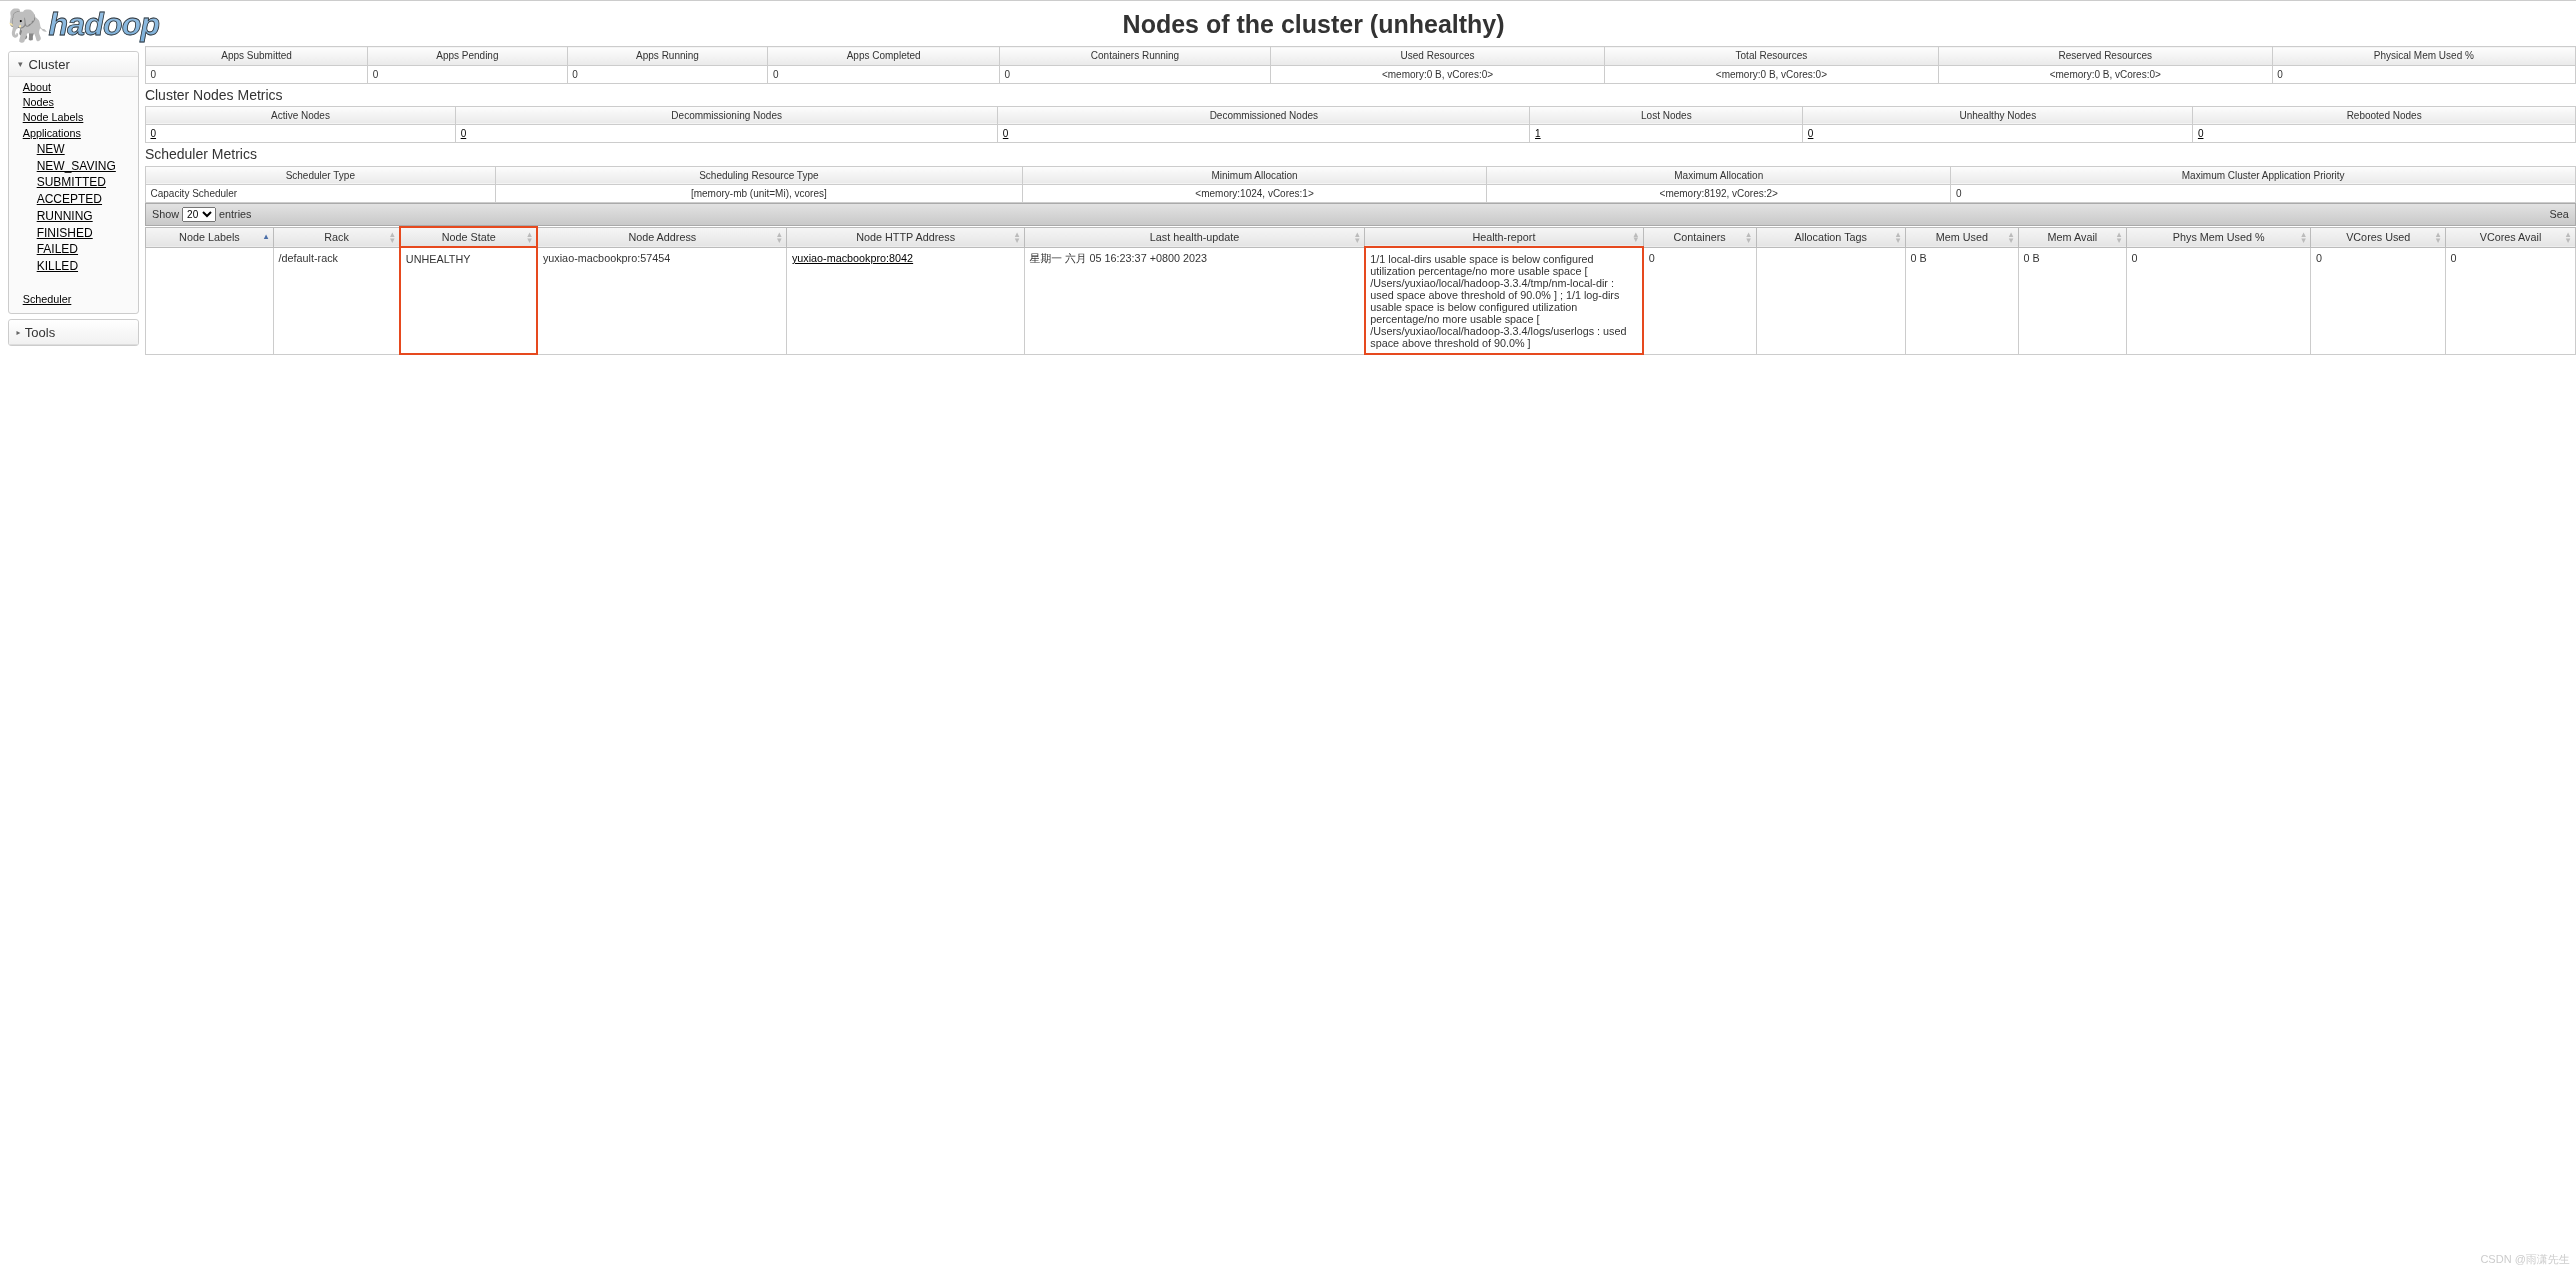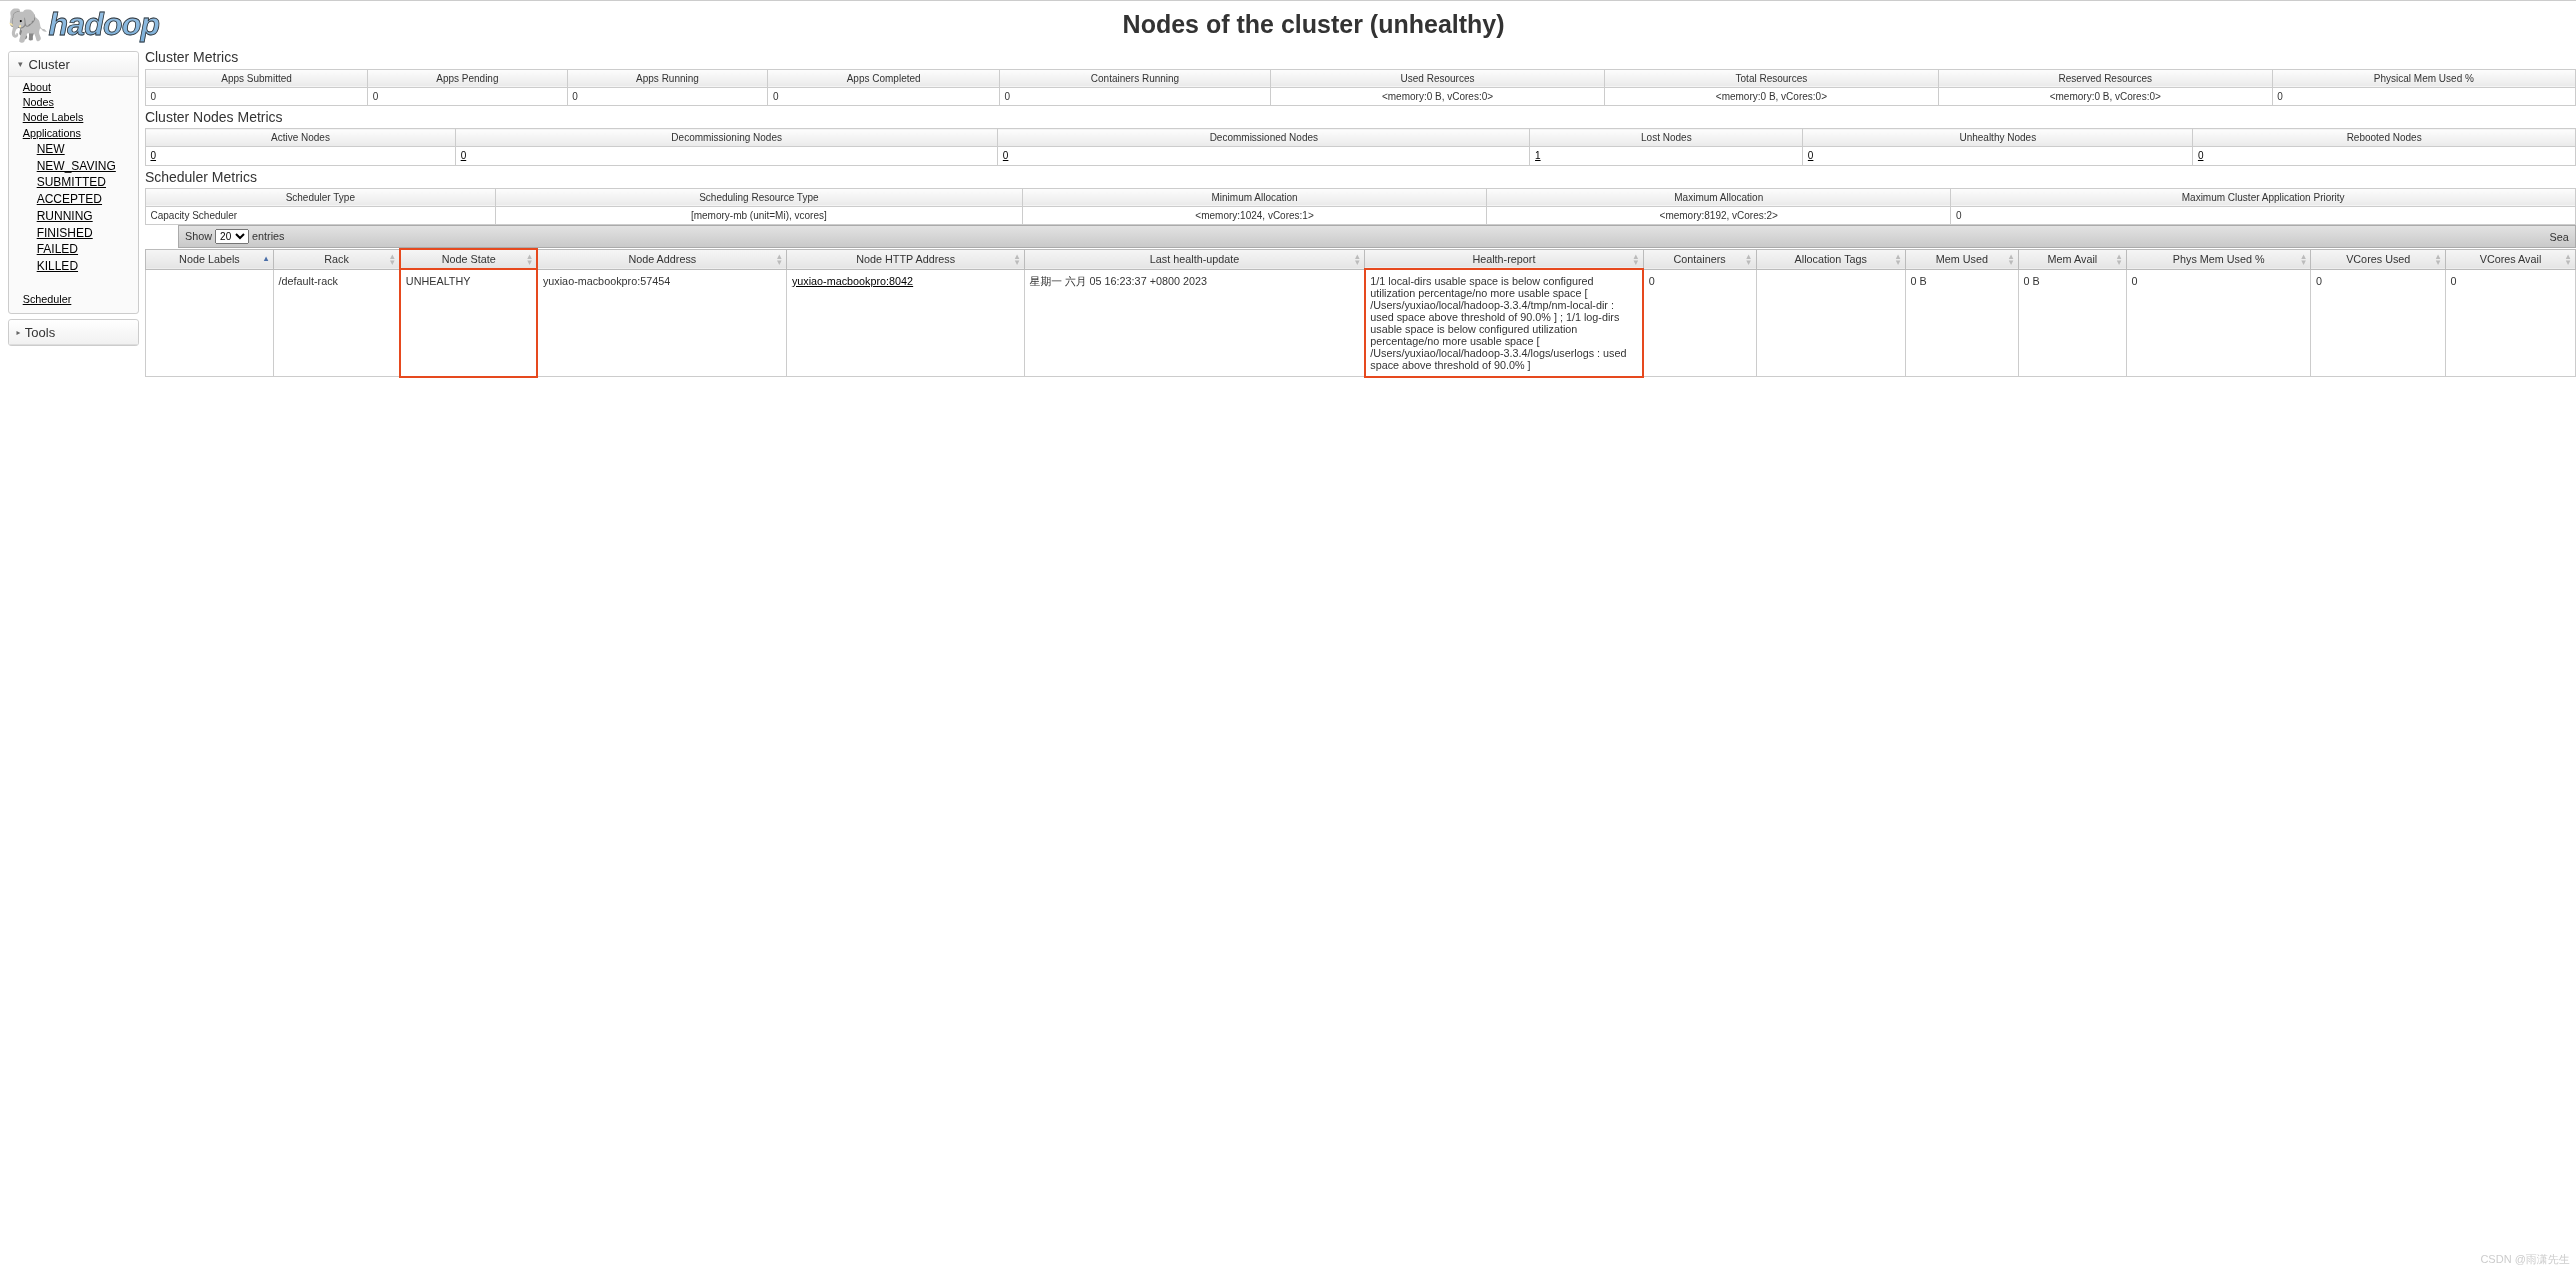--- a/index.html
+++ b/index.html
@@ -19,21 +19,21 @@
     .section-body a { display: block; color: #000; text-decoration: underline; line-height: 1.4;}
     .sub-links { margin-left: 14px; font-size: 12px;}
     .sub-links a { text-decoration: underline; font-family: Arial;}
     .spacer-a { margin-top: 17px;}
     .content { flex: 1; overflow-x: hidden;}
     .sec-title { font-size: 14px; font-weight: 400; margin: 3.1px 0 3.1px 0;}
     table.metrics { width: 100%; border-collapse: collapse; font-size: 10px;}
     table.metrics th { background: linear-gradient(#fdfdfd, #eaeaea); border: 0.8px solid #ccc; padding: 3.1px 4.6px; font-weight: 400; text-align: center; white-space: nowrap;}
     table.metrics td { border: 0.8px solid #ccc; padding: 3.1px 4.6px; text-align: left;}
     table.metrics td a { color: #000; text-decoration: underline;}
-    .dt-toolbar { background: linear-gradient(#e2e2e2, #c9c9c9); border: 0.8px solid #aaa; padding: 3.1px 6.2px; font-size: 10.8px; display: flex; justify-content: space-between; align-items: center; margin-left: 33px;}
+    .dt-toolbar { background: linear-gradient(#e2e2e2, #c9c9c9); border: 0.8px solid #aaa; padding: 3.1px 6.2px; font-size: 10.8px; display: flex; justify-content: space-between; align-items: center;}
     .dt-toolbar select { font-size: 10px;}
     table.nodes { width: 100%; border-collapse: collapse; font-size: 10.8px;}
     table.nodes th { background: linear-gradient(#f6f6f6, #e4e4e4); border: 0.8px solid #bbb; padding: 3.1px 4.6px; font-weight: 400; text-align: center; vertical-align: middle; position: relative;}
     table.nodes th .sort-ind { position: absolute; right: 3.1px; top: 50%; transform: translateY(-50%); font-size: 7.7px; color: #bbb; line-height: 0.7;}
     table.nodes th.sorted .sort-ind .asc{ color: #4a6ea8;}
     table.nodes td { border: 0.8px solid #ccc; padding: 4.6px 4.6px; vertical-align: top;}
     table.nodes td a { color: #000; text-decoration: underline;}
     .highlight-red { border: 2.3px solid #e6491e !important; border-radius: 4.6px; margin-top: 32px;}
     .watermark { position: fixed; bottom: 3.1px; right: 6.2px; color: #ccc; font-size: 11px;}
   </style>
@@ -76,21 +76,20 @@
       </div>
       <div class="sidebar-section">
         <div class="section-head">
           <span class="caret">▸</span>
           <span>Tools</span>
         </div>
       </div>
     </div>
 
     <div class="content">
-      <div class="sec-title">Cluster Metrics</div>
       <table class="metrics">
         <thead>
             <tr>
           <th>Apps Submitted</th>
           <th>Apps Pending</th>
           <th>Apps Running</th>
           <th>Apps Completed</th>
           <th>Containers Running</th>
           <th>Used Resources</th>
           <th>Total Resources</th>

